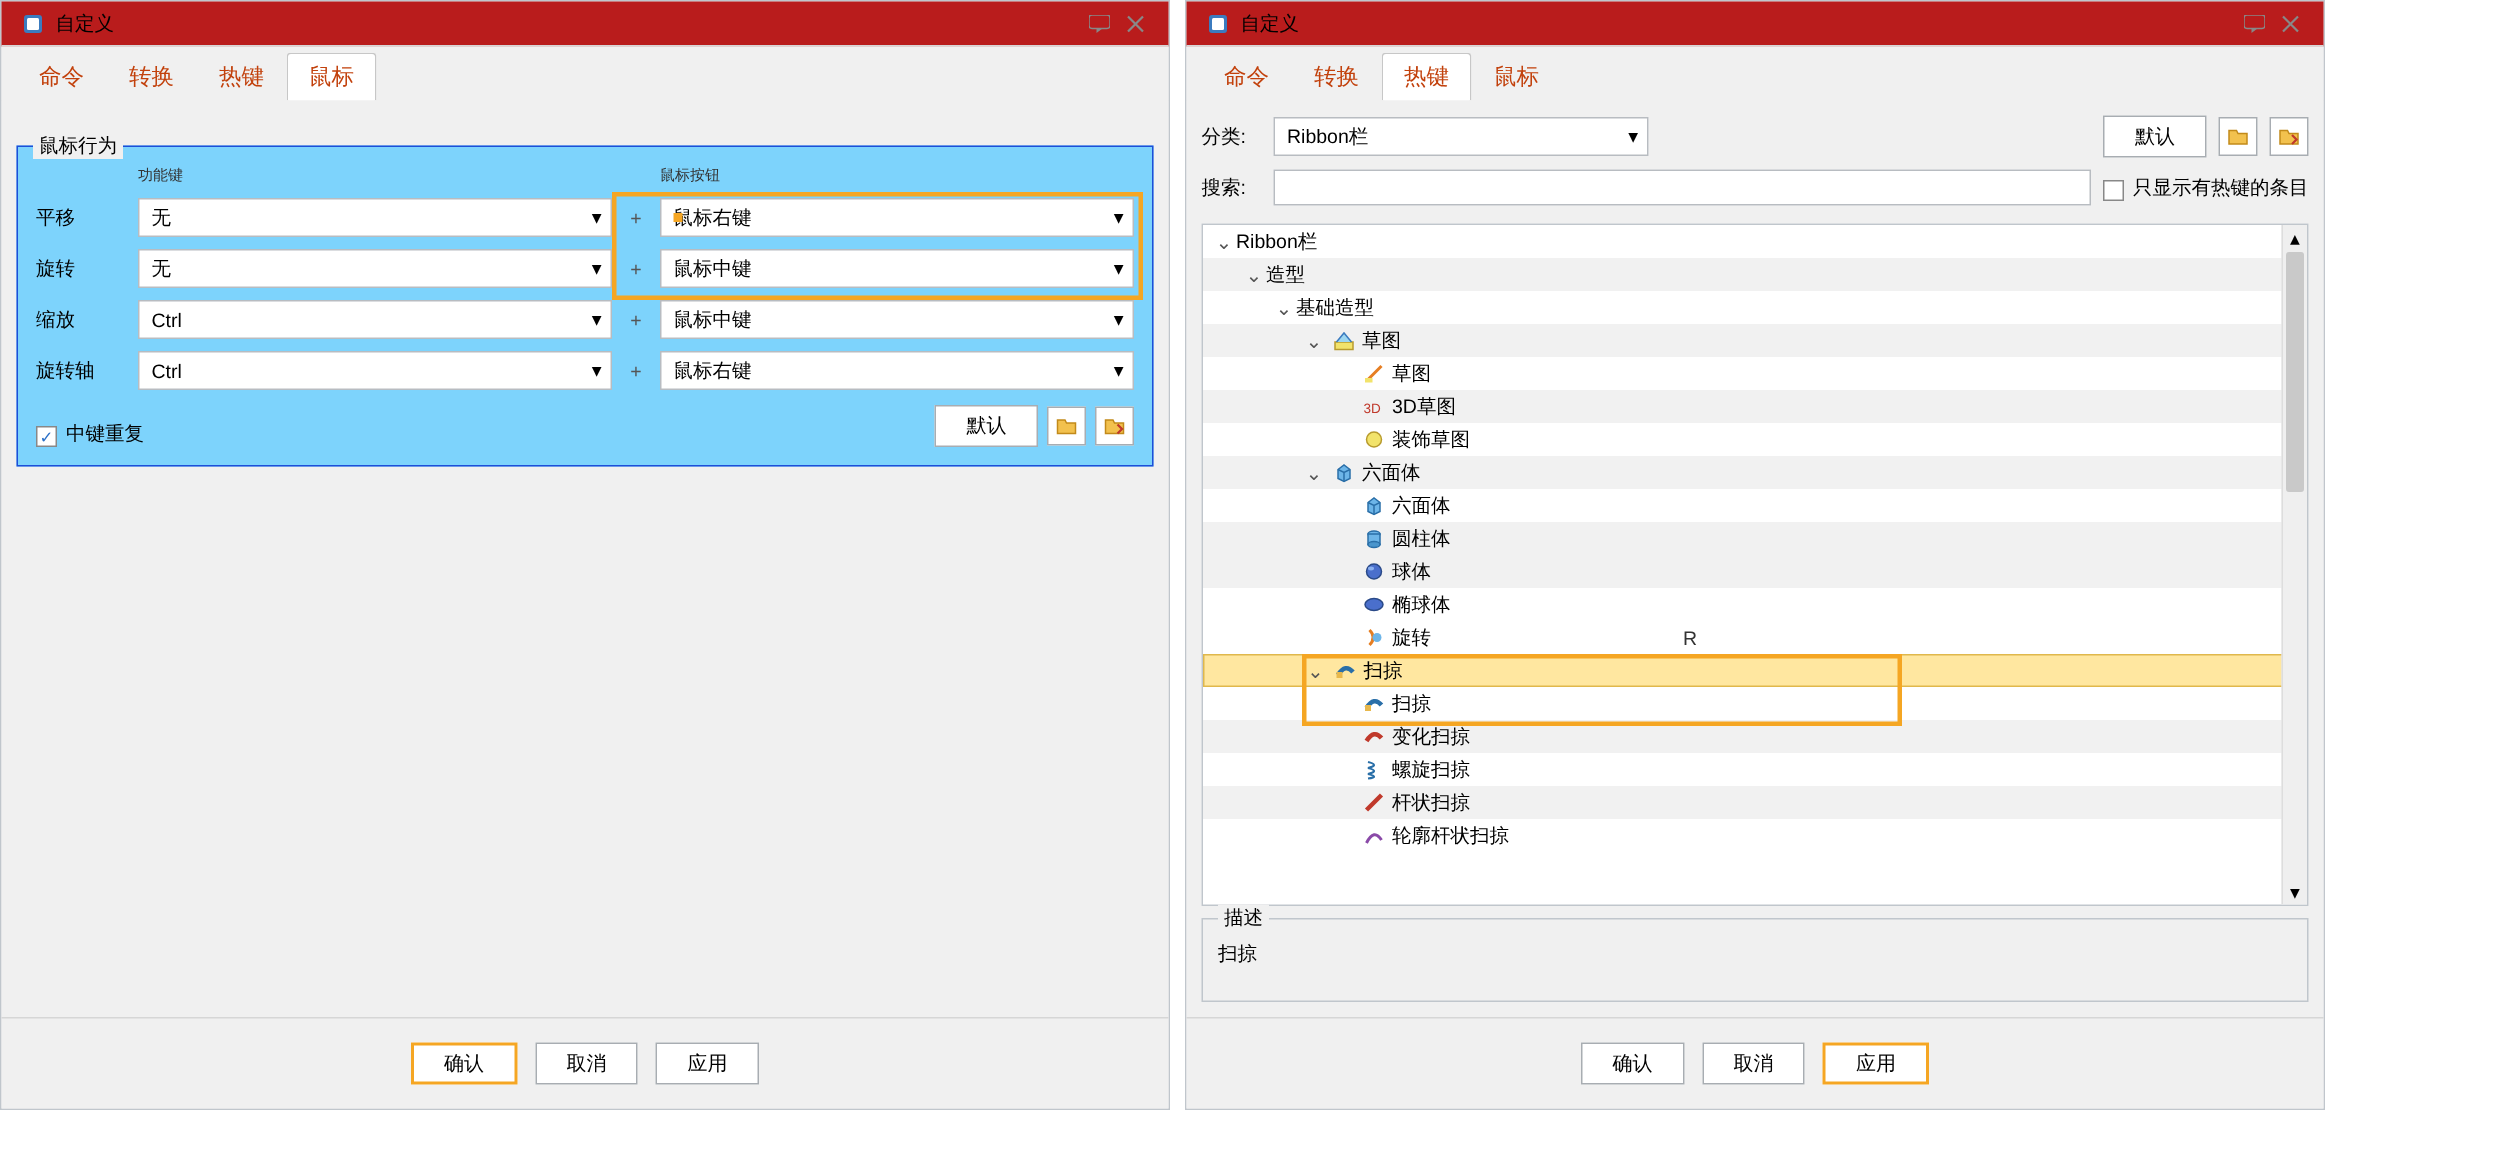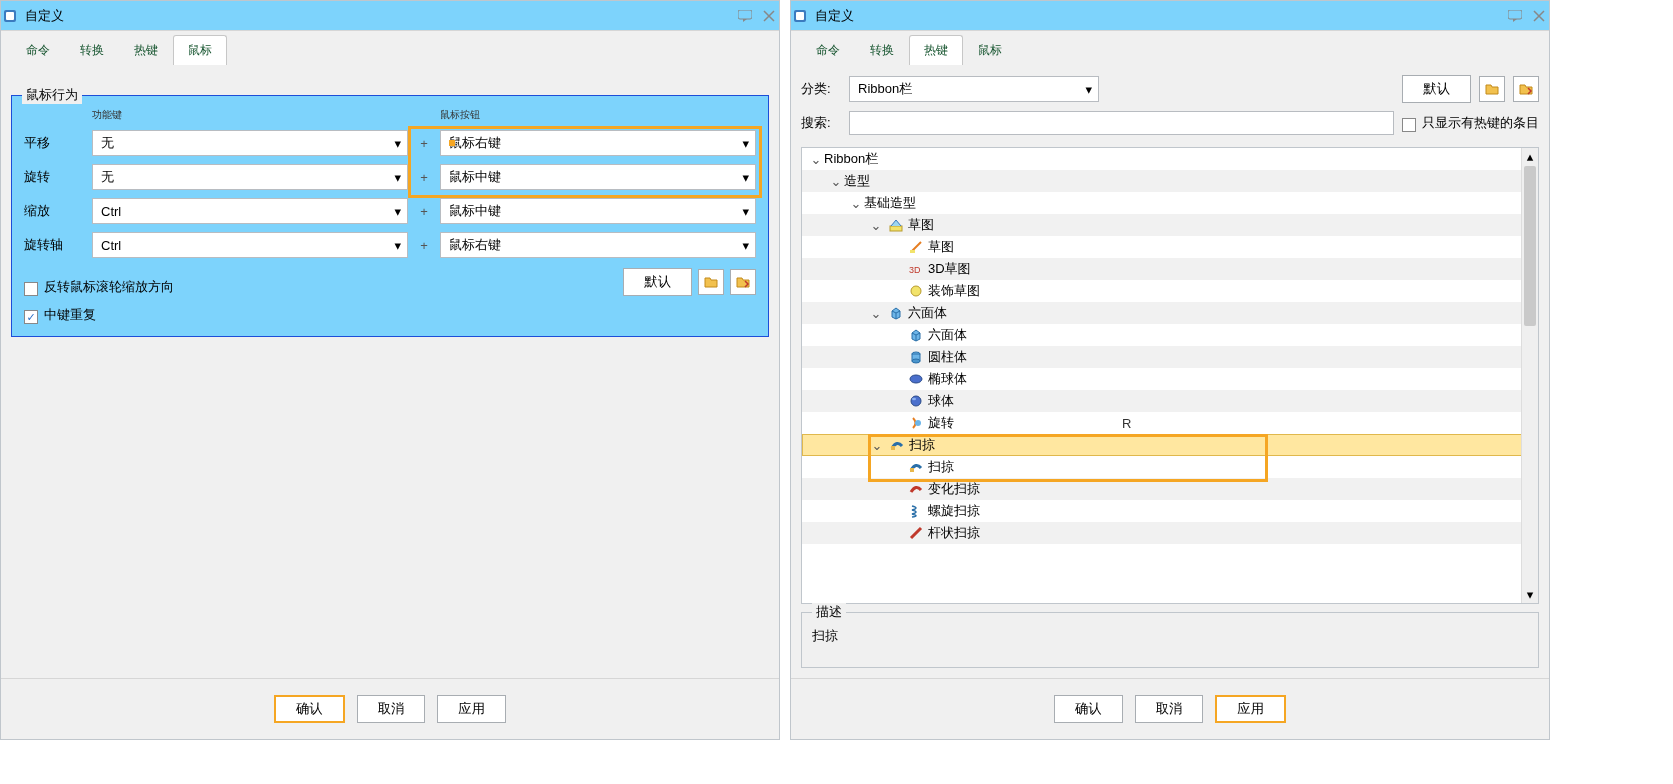--- a/index.html
+++ b/index.html
@@ -1,25 +1,25 @@
 <!DOCTYPE html>
 <html><head>
 <meta charset="utf-8">
 <style>
 * { box-sizing: border-box; margin: 0; padding: 0; }
 body { font-family: "Microsoft YaHei", "SimSun", sans-serif; font-size: 13px; background: #fff; display: flex; }
 .window { border: 1px solid #c0c6cc; background: #f0f0f0; display: flex; flex-direction: column; }
 .win-left { width: 780px; height: 740px; }
 .win-right { width: 760px; height: 740px; margin-left: 10px; }
-.titlebar { height: 30px; display: flex; align-items: center; padding: 0 0; background: #7dd3fc; border-bottom: 1px solid #d6d6d6; }
+.titlebar { height: 30px; display: flex; align-items: center; padding: 0 12px; background: #b91c1c; border-bottom: 1px solid #d6d6d6; }
 .titlebar .icon-box { width: 18px; height: 18px; margin-right: 6px; display: inline-flex; align-items: center; justify-content: center; }
 .titlebar .spacer { flex: 1; }
 .titlebar .win-btn { width: 20px; height: 20px; margin-left: 4px; display: inline-flex; align-items: center; justify-content: center; color: #777; cursor: pointer; }
 .tabs { display: flex; padding: 4px 10px 0; background: #f0f0f0; }
-.tab { padding: 6px 14px; border: 1px solid transparent; border-bottom: none; background: transparent; cursor: pointer; font-size: 12px; color: #14532d; }
+.tab { padding: 6px 14px; border: 1px solid transparent; border-bottom: none; background: transparent; cursor: pointer; font-size: 15px; color: #c2410c; }
 .tab.active { background: #fff; border-color: #c7c7c7; border-radius: 3px 3px 0 0; }
 .body { flex: 1; padding: 10px; background: #f0f0f0; overflow: hidden; display: flex; flex-direction: column; }
 .groupbox { border: 1px solid #1d4ed8; background: #7dd3fc; padding: 12px; position: relative; margin-top: 20px; }
 .groupbox .legend { position: absolute; top: -10px; left: 10px; background: #f0f0f0; padding: 0 4px; font-size: 13px; }
 .grid { display: grid; grid-template-columns: 60px 1fr 16px 1fr; column-gap: 8px; row-gap: 8px; align-items: center; }
 .hdr { font-size: 10px; color: #333; }
 .select { position: relative; height: 26px; border: 1px solid #b8bcc1; background: #fff; display: flex; align-items: center; padding: 0 22px 0 8px; }
 .select .caret { position: absolute; right: 6px; top: 50%; transform: translateY(-50%); }
 .plus { text-align: center; color: #555; }
 .hl { position: relative; }
@@ -136,24 +136,20 @@
             <span>鼠标右键</span>
             <span class="caret">▾</span>
           </div>
 
         <div style="position:absolute; border:3px solid #f5a623; left: calc(60px + 8px + ((100% - 60px - 8px - 16px - 8px)/2) + 8px - 12px); right:-6px; top:18px; height:72px; pointer-events:none;"></div>
       </div>
 
       <div style="display:flex; align-items:flex-start; margin-top:10px;">
         <div style="flex:1;">
           <div class="chk-row">
-            <span class="chk"></span>
-            <span>反转鼠标滚轮缩放方向</span>
-          </div>
-          <div class="chk-row">
             <span class="chk checked"></span>
             <span>中键重复</span>
           </div>
         </div>
         <div style="display:flex; gap:6px; align-items:center;">
           <button class="btn">默认</button>
           <button class="icon-btn">
               <svg class="folder-ico">
                 <path d="M1 3h5l1 2h6v7H1z" fill="#f2c14e" stroke="#c28a1a"></path>
               </svg>
@@ -312,43 +308,43 @@
           <span class="tw"></span>
           <span class="tico">
             <svg width="14" height="14">
               <ellipse cx="7" cy="4" rx="4" ry="2" fill="#6db5e8" stroke="#2a6fa8"></ellipse>
               <rect x="3" y="4" width="8" height="7" fill="#6db5e8" stroke="#2a6fa8"></rect>
               <ellipse cx="7" cy="11" rx="4" ry="2" fill="#4a95cc" stroke="#2a6fa8"></ellipse>
             </svg>
           </span>
           <span class="tlabel">圆柱体</span>
         </div>
-        <div class="tree-row ind-4">
-          <span class="tw"></span>
-          <span class="tico">
-            <svg width="14" height="14">
-              <ellipse cx="7" cy="7" rx="6" ry="4" fill="#4a6fcc" stroke="#2a4a88"></ellipse>
-            </svg>
-          </span>
-          <span class="tlabel">椭球体</span>
-        </div>
         <div class="tree-row ind-4 alt">
           <span class="tw"></span>
           <span class="tico">
             <svg width="14" height="14">
               <circle cx="7" cy="7" r="5" fill="#4a6fcc" stroke="#2a4a88"></circle>
               <ellipse cx="5" cy="5" rx="2" ry="1.3" fill="#8ab0f0"></ellipse>
             </svg>
           </span>
           <span class="tlabel">球体</span>
         </div>
         <div class="tree-row ind-4">
           <span class="tw"></span>
           <span class="tico">
             <svg width="14" height="14">
+              <ellipse cx="7" cy="7" rx="6" ry="4" fill="#4a6fcc" stroke="#2a4a88"></ellipse>
+            </svg>
+          </span>
+          <span class="tlabel">椭球体</span>
+        </div>
+        <div class="tree-row ind-4">
+          <span class="tw"></span>
+          <span class="tico">
+            <svg width="14" height="14">
               <path d="M4 2 Q9 7 4 12" fill="none" stroke="#e67e22" stroke-width="2"></path>
               <circle cx="9" cy="7" r="3" fill="#6db5e8"></circle>
             </svg>
           </span>
           <span class="tlabel">旋转</span>
           <span class="thotkey">R</span>
         </div>
         <div class="tree-row ind-3 alt sel">
           <span class="tw">⌄</span>
           <span class="tico">
@@ -388,20 +384,29 @@
           <span class="tlabel">螺旋扫掠</span>
         </div>
         <div class="tree-row ind-4 alt">
           <span class="tw"></span>
           <span class="tico">
             <svg width="14" height="14">
               <path d="M2 12 L12 2" stroke="#c0392b" stroke-width="3"></path>
             </svg>
           </span>
           <span class="tlabel">杆状扫掠</span>
+        </div>
+        <div class="tree-row ind-4">
+          <span class="tw"></span>
+          <span class="tico">
+            <svg width="14" height="14">
+              <path d="M2 12 Q7 2 12 10" fill="none" stroke="#8a4aa8" stroke-width="2"></path>
+            </svg>
+          </span>
+          <span class="tlabel">轮廓杆状扫掠</span>
         </div>
         <div class="scrollbar">
         <div style="position:absolute;top:0;left:0;right:0;height:17px;display:flex;align-items:center;justify-content:center;">▴</div>
         <div class="scroll-thumb" style="top:18px;height:160px;"></div>
         <div style="position:absolute;bottom:0;left:0;right:0;height:17px;display:flex;align-items:center;justify-content:center;">▾</div>
       </div>
 
       <div class="hl-tree" style="left:66px; top:286px; width:400px; height:48px;"></div>
     </div>
 

